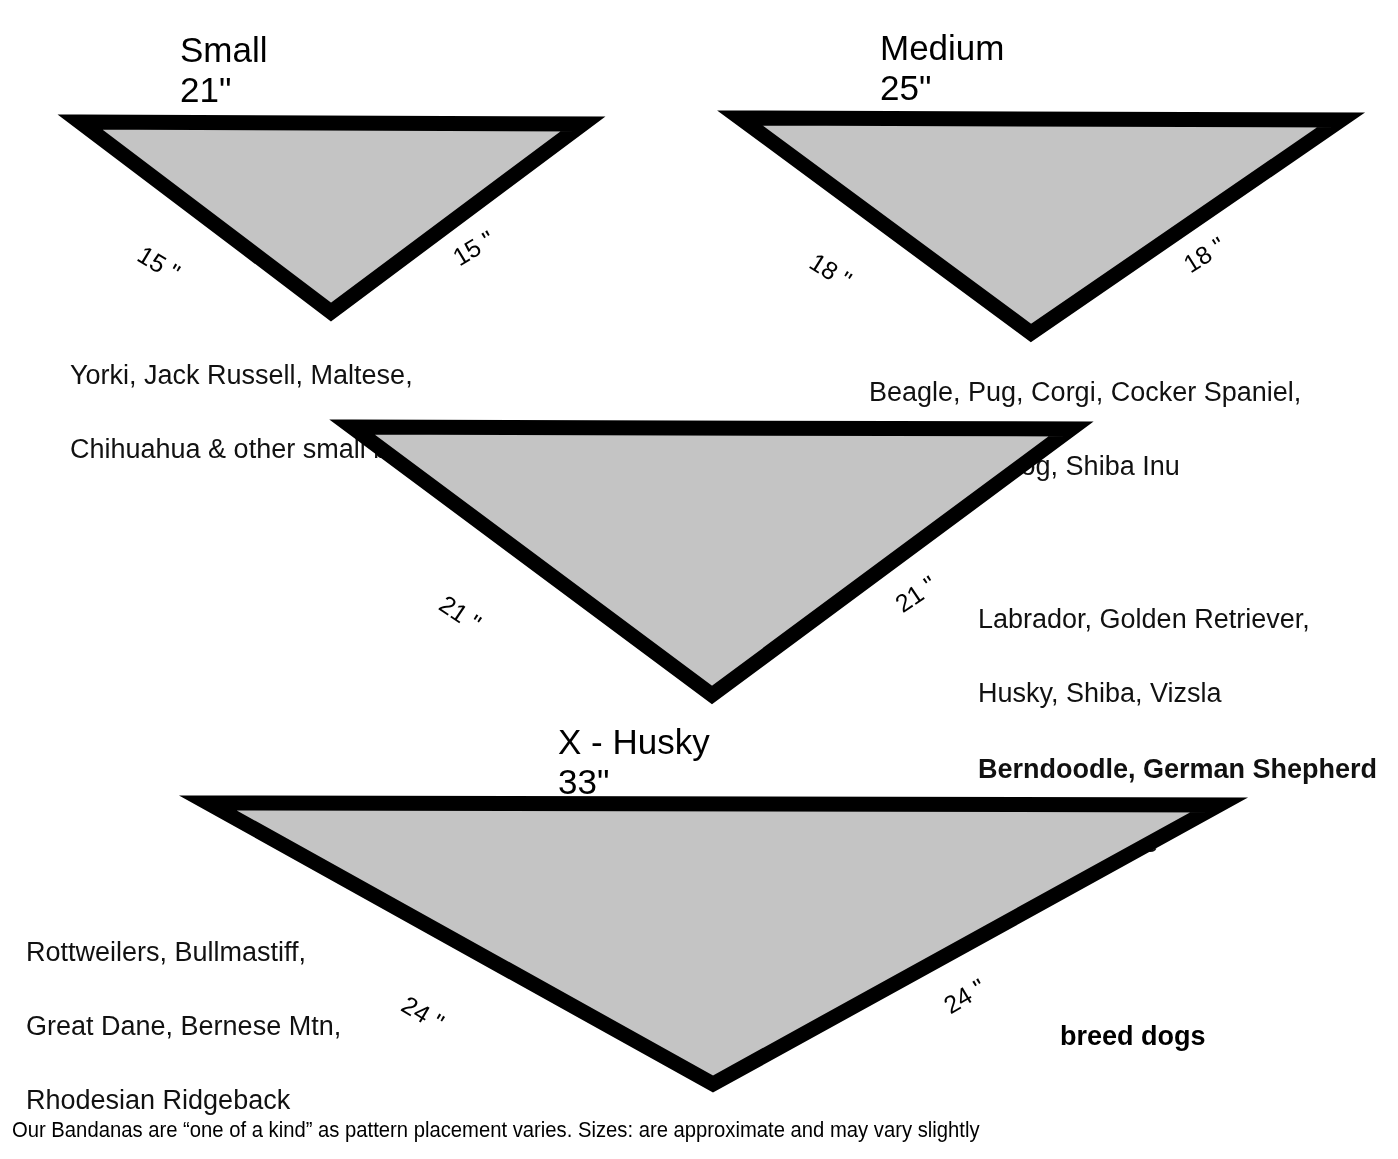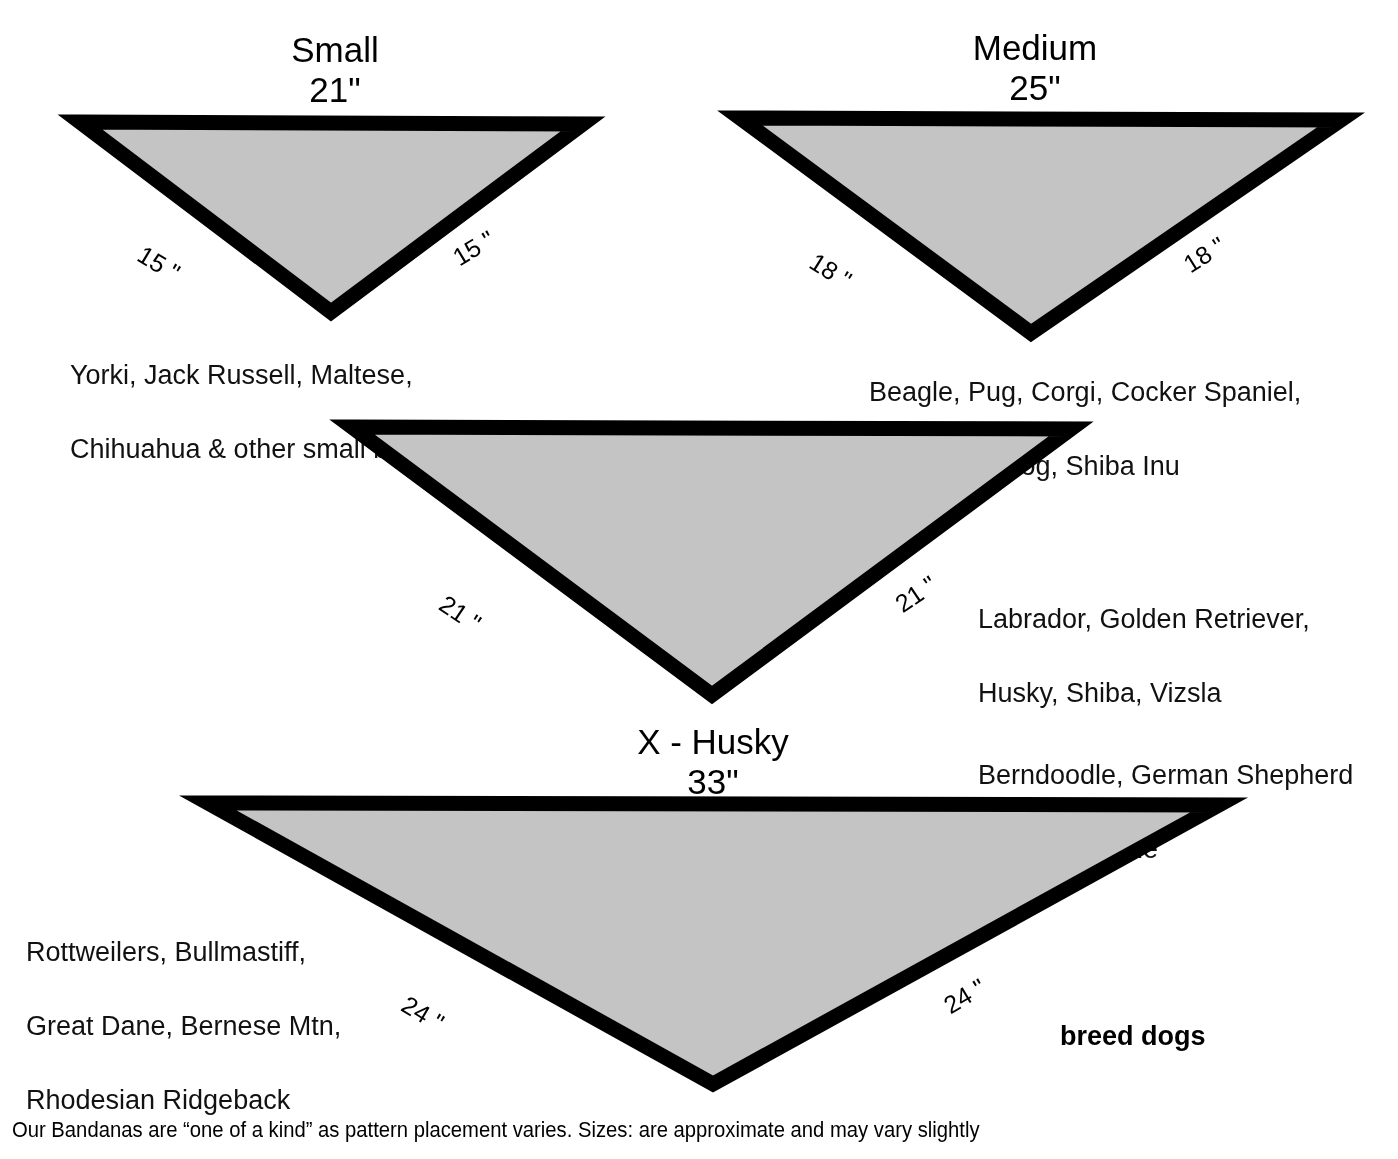--- a/index.html
+++ b/index.html
@@ -17,21 +17,21 @@
     background:#ffffff;
   }
 
   
   .bandana { position:absolute; }
   .bandana svg { display:block; overflow:visible; }
 
   
   .size-heading {
     position:absolute;
-    text-align:center;
+    text-align:left;
     font-family:"Liberation Sans", sans-serif;
     font-size:35px;
     line-height:40px;
     color:#000000;
     white-space:nowrap;
     letter-spacing:0px;
   }
   .size-heading .size-name { display:block; }
   .size-heading .size-width { display:block; }
 
@@ -130,21 +130,21 @@
       <polygon points="8,11 727,13 368,279" fill="#C4C4C4" stroke="#000000" stroke-width="15" stroke-linejoin="miter"></polygon>
     </svg>
   </div>
 
   <div class="edge-label" style="left:442px; top:587px; transform:rotate(34deg);">21 "</div>
   <div class="edge-label" style="left:898px; top:592px; transform:rotate(-34deg);">21 "</div>
 
   <div class="breed-list" style="left:978px; top:564px; width:400px;">
     <span class="breed-line">Labrador, Golden Retriever,</span>
     <span class="breed-line">Husky, Shiba, Vizsla</span>
-    <span class="breed-line" style="margin-top:8px;">Berndoodle, German Shepherd</span>
+    <span class="breed-line" style="margin-top:2px;font-weight:bold;">Berndoodle, German Shepherd</span>
     <span class="breed-line">Golden Doodle</span>
   </div>
 
   <div class="size-heading" style="left:558px; top:722px; width:310px;">
     <span class="size-name">X - Husky</span>
     <span class="size-width">33"</span>
   </div>
 
   <div class="bandana" style="left:200px; top:792px;">
     <svg width="1028" height="305" viewBox="0 0 1028 305">

